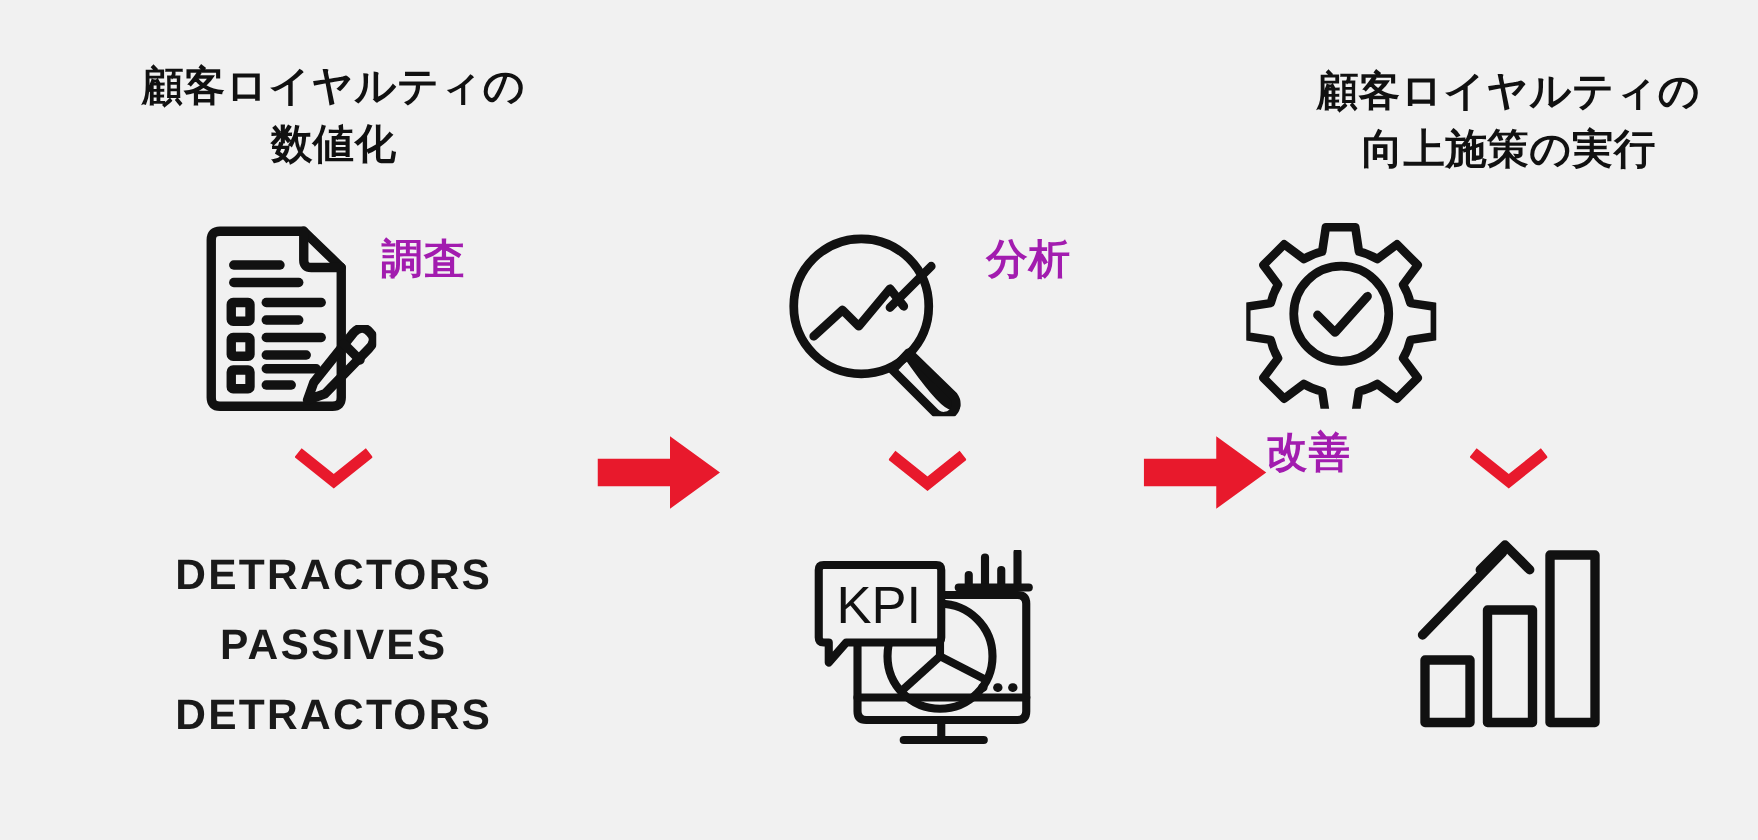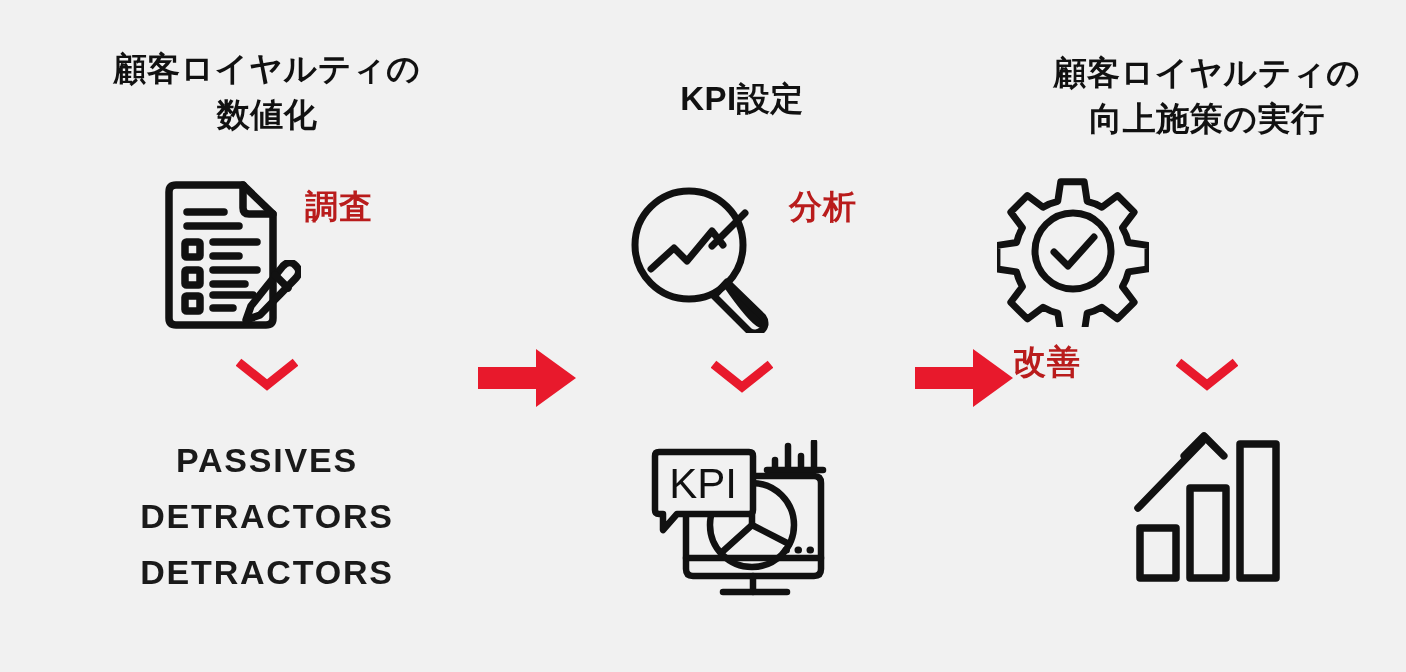--- a/index.html
+++ b/index.html
@@ -58,21 +58,21 @@
     justify-content: center;
   }
   .icon-box {
     position: relative;
     display: block;
   }
   .stage-label {
     font-weight: 700;
     font-size: 33px;
     line-height: 38px;
-    color: #b91c1c;
+    color: #a21caf;
     letter-spacing: 1px;
     white-space: nowrap;
   }
 
   
   #col-1 .icon-row.top { top: 180px; }
   #col-1 .stage-label { margin-left: 14px; margin-top: 8px; }
 
   
   #col-2 .icon-row.top { top: 183px; }
@@ -167,36 +167,35 @@
     </div>
 
     <div class="chevron">
       <svg width="62" height="34" viewBox="0 0 62 34" fill="none" stroke="#e8192c" stroke-width="9" stroke-linecap="square" stroke-linejoin="miter">
         <polyline points="6,7 31,27 56,7"></polyline>
       </svg>
     </div>
 
     <div class="bottom-block">
       <div class="nps-list">
+        <div>DETRACTORS</div>
         <div>PASSIVES</div>
-        <div>DETRACTORS</div>
         <div>DETRACTORS</div>
       </div>
     </div>
   </div>
 
   <div class="flow-arrow" id="arrow-1">
     <svg width="100" height="62" viewBox="0 0 100 62">
       <polygon points="0,20 58,20 58,2 98,31 58,60 58,42 0,42" fill="#e8192c"></polygon>
     </svg>
   </div>
 
   <div class="column" id="col-2">
 
-    <div class="col-title">KPI設定</div>
 
     <div class="icon-row top">
       <div class="icon-box">
         <svg width="150" height="150" viewBox="0 0 150 150" fill="none" stroke="#111111" stroke-width="7" stroke-linecap="round" stroke-linejoin="round">
           <circle cx="62" cy="62" r="54"></circle>
           <polyline points="24,86 47,65 60,78 85,48 96,62"></polyline>
           <line x1="85" y1="63" x2="118" y2="30"></line>
           <path d="M99 101 L134 136 Q142 145 133 141 Q124 137 99 101 Z"></path>
           <path d="M100 99 L136 134 a10 10 0 0 1 -14 14 L87 113 Z"></path>
         </svg>

